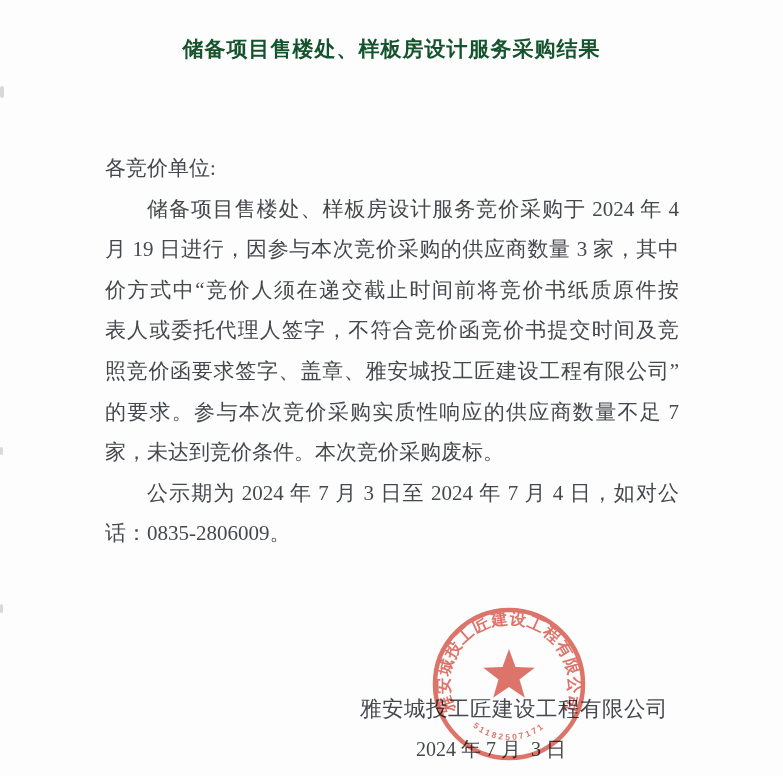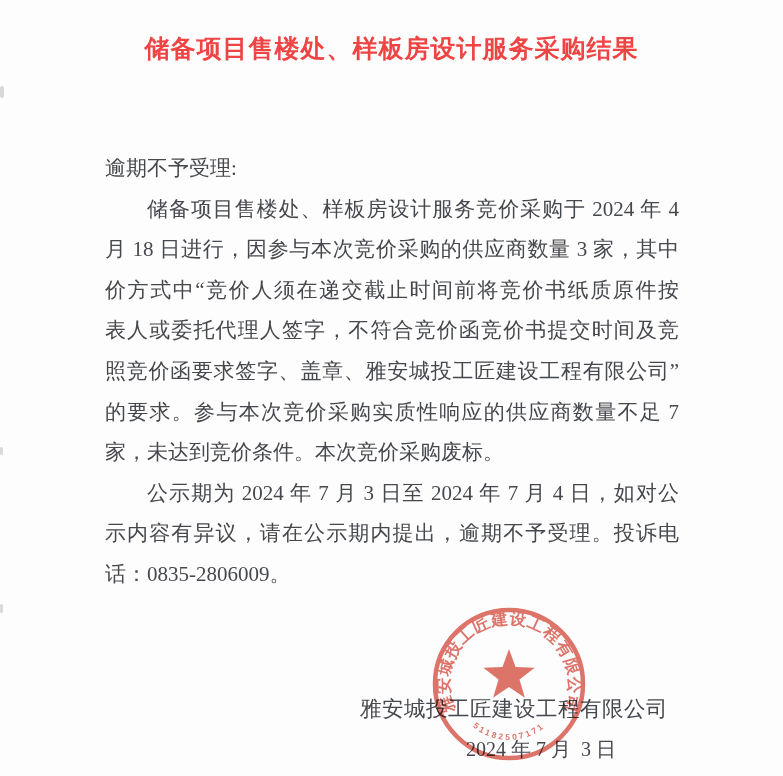--- a/index.html
+++ b/index.html
@@ -18,23 +18,23 @@
   .scan-mark.m2 { left: 0; top: 447px; width: 3px; height: 8px;  }
   .scan-mark.m3 { left: 0; top: 604px; width: 3px; height: 9px;  }
 
   .title {
     position: absolute;
     left: 0; top: 26px;
     width: 100%;
     text-align: center;
     font-family: "Liberation Sans", sans-serif;
     font-weight: bold;
-    font-size: 25px;
+    font-size: 21px;
     line-height: 45px;
-    color: #ef4444;
+    color: #14532d;
     letter-spacing: 1px;
   }
   .body-block {
     position: absolute;
     left: 105px; top: 148px;
     width: 574px;
     font-size: 21px;
     color: #45484d;
   }
   .line {
@@ -55,21 +55,21 @@
     top: 694px; right: 115px;
     font-size: 21.5px;
     color: #45484d;
     letter-spacing: 0.5px;
     white-space: pre;
   }
   .signature-date {
     position: absolute;
     top: 736px; left: 416px;
     width: 200px;
-    text-align: right;
+    text-align: left;
     font-size: 20px;
     color: #45484d;
     white-space: pre;
   }
   .seal {
     position: absolute;
     left: 409px; top: 584px;
     width: 200px; height: 200px;
     opacity: 0.82;
     mix-blend-mode: multiply;
@@ -90,30 +90,29 @@
 
   <div class="scan-mark m1"></div>
   <div class="scan-mark m2"></div>
   <div class="scan-mark m3"></div>
 
   <div class="title">
     <div>储备项目售楼处、样板房设计服务采购结果</div>
   </div>
 
   <div class="body-block">
-    <div class="line">逾期不予受理:</div>
+    <div class="line">各竞价单位:</div>
     <div class="line stretch indent">储备项目售楼处、样板房设计服务竞价采购于 2024 年 4</div>
-    <div class="line stretch">月 18 日进行，因参与本次竞价采购的供应商数量 3 家，其中</div>
+    <div class="line stretch">月 19 日进行，因参与本次竞价采购的供应商数量 3 家，其中</div>
     <div class="line stretch">价方式中“竞价人须在递交截止时间前将竞价书纸质原件按</div>
     <div class="line stretch">表人或委托代理人签字，不符合竞价函竞价书提交时间及竞</div>
     <div class="line stretch">照竞价函要求签字、盖章、雅安城投工匠建设工程有限公司”</div>
     <div class="line stretch">的要求。参与本次竞价采购实质性响应的供应商数量不足 7</div>
     <div class="line">家，未达到竞价条件。本次竞价采购废标。</div>
     <div class="line stretch indent">公示期为 2024 年 7 月 3 日至 2024 年 7 月 4 日，如对公</div>
-    <div class="line stretch">示内容有异议，请在公示期内提出，逾期不予受理。投诉电</div>
     <div class="line">话：0835-2806009。</div>
   </div>
 
   <div class="signature-company">雅安城投工匠建设工程有限公司</div>
   <div class="signature-date">2024 年 7 月  3 日</div>
 
   <svg class="seal" viewBox="0 0 200 200" xmlns="http://www.w3.org/2000/svg">
     <defs>
       <path id="sealTopArc" d="M 45.6 125.4 A 60 60 0 1 1 154.4 125.4" fill="none"></path>
       <path id="sealBottomArc" d="M 54.1 132.1 A 56 56 0 0 0 145.9 132.1" fill="none"></path>

